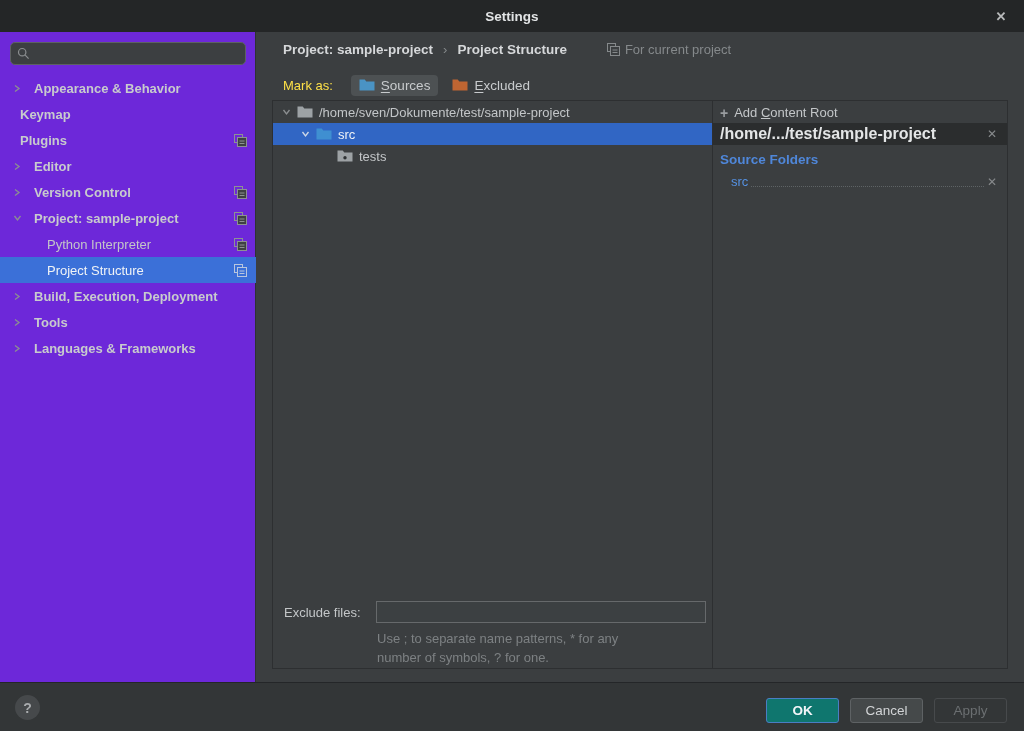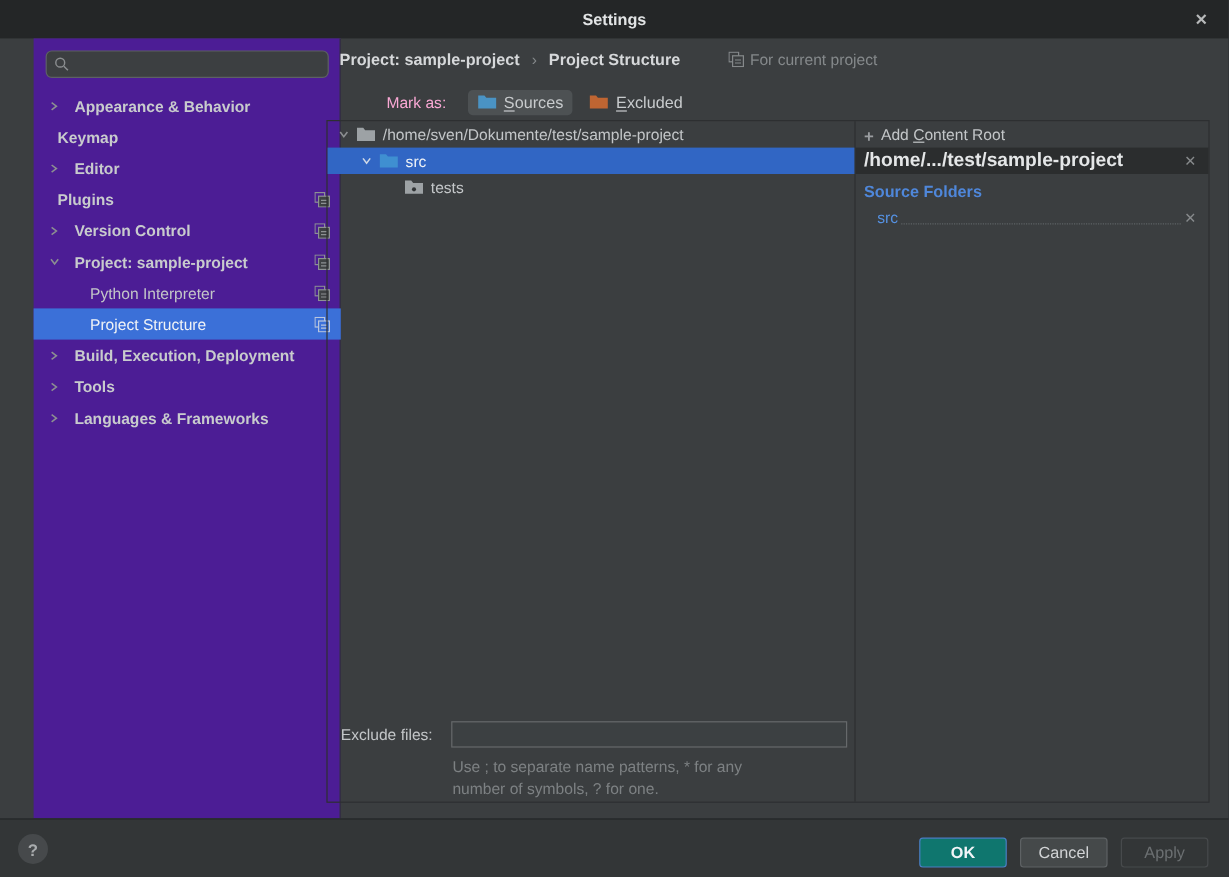--- a/index.html
+++ b/index.html
@@ -16,21 +16,21 @@
   }
   .titlebar .title { font-weight:700; color:#e2e4e5; font-size:13.5px; }
   .titlebar .close {
     position:absolute; right:10px; top:0; height:32px; width:26px;
     display:flex; align-items:center; justify-content:center;
     color:#b8babb; font-size:13px; font-weight:700; cursor:default;
   }
   
   .sidebar {
     position:absolute; left:0; top:32px; width:256px; height:650px;
-    background:#4c1d95; border-right:1px solid #2f3233;margin-left:28px;
+    background:#6d28d9; border-right:1px solid #2f3233;
   }
   .search-box {
     position:absolute; left:10px; top:10px; width:236px; height:23px;
     border:1px solid #5d6163; border-radius:5px; background:#3c3f41;
     display:flex; align-items:center; padding:0 6px; gap:5px;
   }
   .search-box input {
     flex:1; background:transparent; border:none; outline:none;
     color:#cfd2d4; font-family:"Liberation Sans", sans-serif; font-size:13px;
   }
@@ -55,21 +55,21 @@
     display:flex; align-items:center; gap:10px; white-space:nowrap;
   }
   .crumb { font-weight:700; color:#d6d8da; font-size:13.5px; }
   .crumb-sep { color:#85898b; font-size:13px; }
   .context-note { display:flex; align-items:center; gap:5px; margin-left:30px; color:#85898b; }
   
   .markas {
     position:absolute; left:283px; top:72px; height:26px;
     display:flex; align-items:center; gap:6px;
   }
-  .markas-label { margin-right:12px; color:#f9a8d4;margin-left:39px; }
+  .markas-label { margin-right:12px; color:#fde047; }
   .mark-btn {
     display:flex; align-items:center; gap:6px; border:none; cursor:default;
     background:transparent; color:#c8cbcd; font-family:"Liberation Sans", sans-serif;
     font-size:13.5px; padding:3px 8px; border-radius:4px;
   }
   .mark-btn.active { background:#4d5153; }
   .mark-btn u { text-underline-offset:2px; }
   
   .panels {
     position:absolute; left:272px; top:100px; width:736px; height:569px;
@@ -161,36 +161,36 @@
         <span class="chev">
             <svg width="8" height="9" viewBox="0 0 8 9">
               <polyline points="2,1.5 6,4.5 2,7.5" fill="none" stroke="#8c8f91" stroke-width="1.3"></polyline>
             </svg>
           </span>
         <span class="nav-label">Appearance &amp; Behavior</span>
       </div>
       <div class="nav-row bold">
         <span class="nav-label">Keymap</span>
       </div>
-      <div class="nav-row bold haschev">
-        <span class="chev">
-            <svg width="8" height="9" viewBox="0 0 8 9">
-              <polyline points="2,1.5 6,4.5 2,7.5" fill="none" stroke="#8c8f91" stroke-width="1.3"></polyline>
-            </svg>
-          </span>
-        <span class="nav-label">Editor</span>
-      </div>
       <div class="nav-row bold">
         <span class="nav-label">Plugins</span>
         <svg class="cfg-badge" viewBox="0 0 13 13">
             <rect x="0.5" y="0.5" width="8" height="8" fill="none" stroke="#8d9193"></rect>
             <rect class="front" x="3.5" y="3.5" width="9" height="9" stroke="#8d9193"></rect>
             <line x1="5.5" y1="7" x2="10.5" y2="7" stroke="#8d9193"></line>
             <line x1="5.5" y1="9.5" x2="10.5" y2="9.5" stroke="#8d9193"></line>
           </svg>
+      </div>
+      <div class="nav-row bold haschev">
+        <span class="chev">
+            <svg width="8" height="9" viewBox="0 0 8 9">
+              <polyline points="2,1.5 6,4.5 2,7.5" fill="none" stroke="#8c8f91" stroke-width="1.3"></polyline>
+            </svg>
+          </span>
+        <span class="nav-label">Editor</span>
       </div>
       <div class="nav-row bold haschev">
         <span class="chev">
             <svg width="8" height="9" viewBox="0 0 8 9">
               <polyline points="2,1.5 6,4.5 2,7.5" fill="none" stroke="#8c8f91" stroke-width="1.3"></polyline>
             </svg>
           </span>
         <span class="nav-label">Version Control</span>
         <svg class="cfg-badge" viewBox="0 0 13 13">
             <rect x="0.5" y="0.5" width="8" height="8" fill="none" stroke="#8d9193"></rect>

